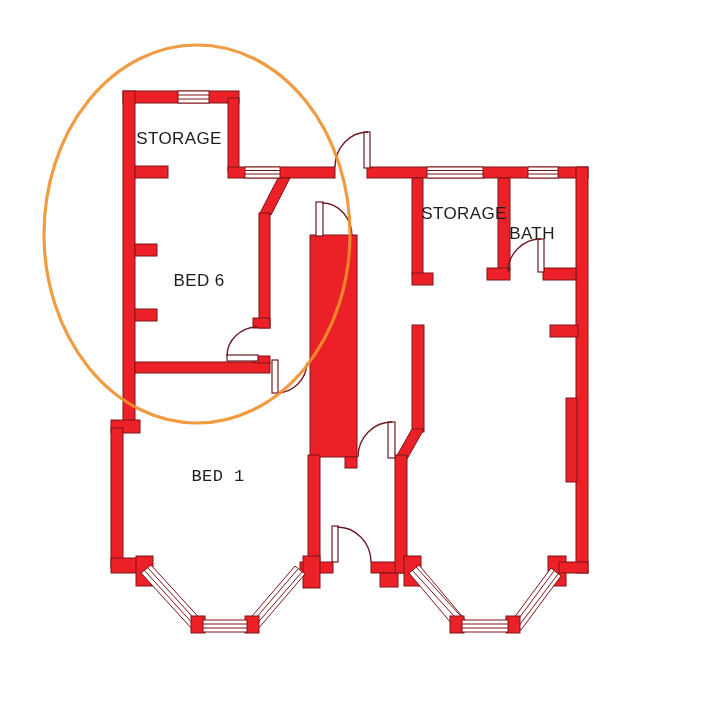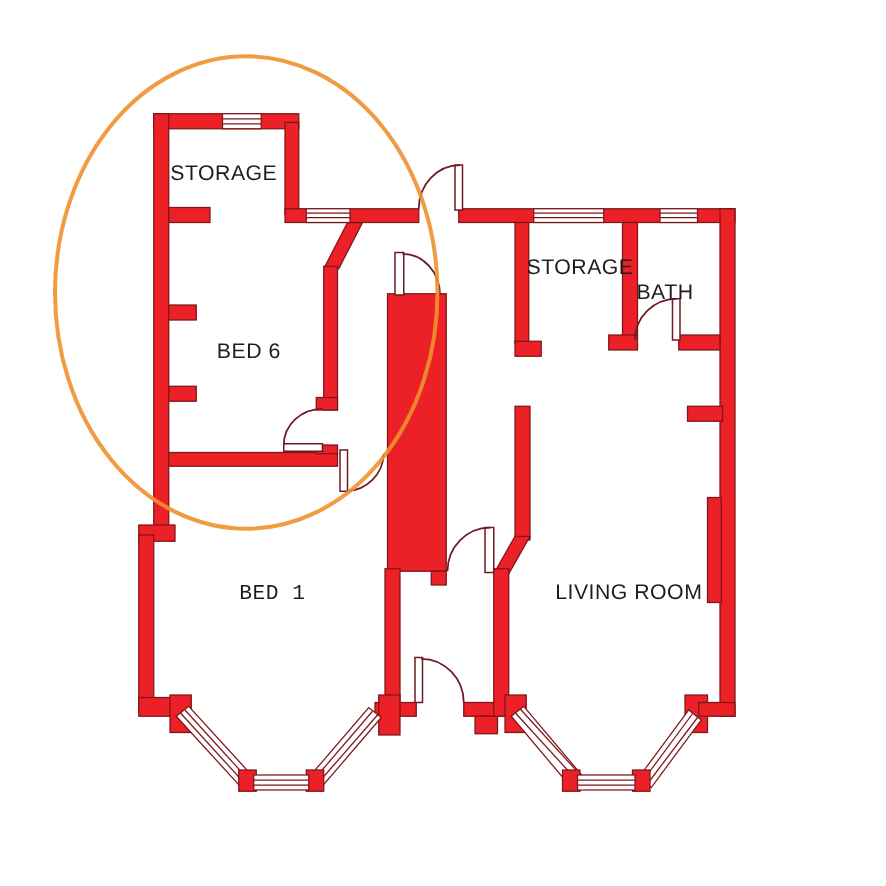--- a/index.html
+++ b/index.html
@@ -135,14 +135,13 @@
     </g>
 
     <ellipse class="annot" cx="197" cy="234" rx="153" ry="189"></ellipse>
   </svg>
 
   <div class="label" style="left:179px;top:139px;">STORAGE</div>
   <div class="label" style="left:199px;top:281px;">BED 6</div>
   <div class="label" style="left:218px;top:476px;font-family:Liberation Mono, monospace;">BED 1</div>
   <div class="label" style="left:464px;top:214px;">STORAGE</div>
   <div class="label" style="left:532px;top:214px;margin-top:20px;">BATH</div>
-  <div class="label" style="left:503px;top:474px;">LIVING ROOM</div>
 </div>
 
 </body></html>

